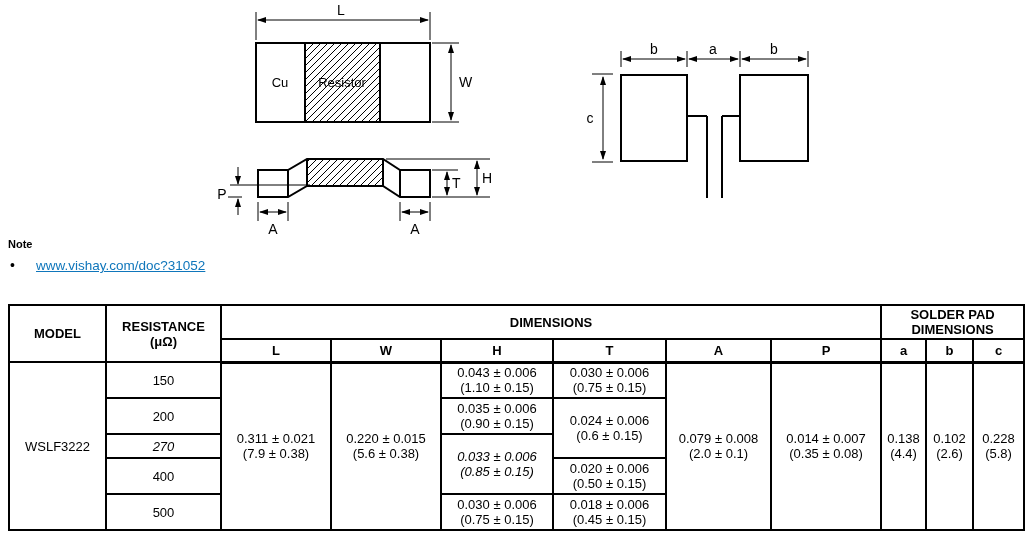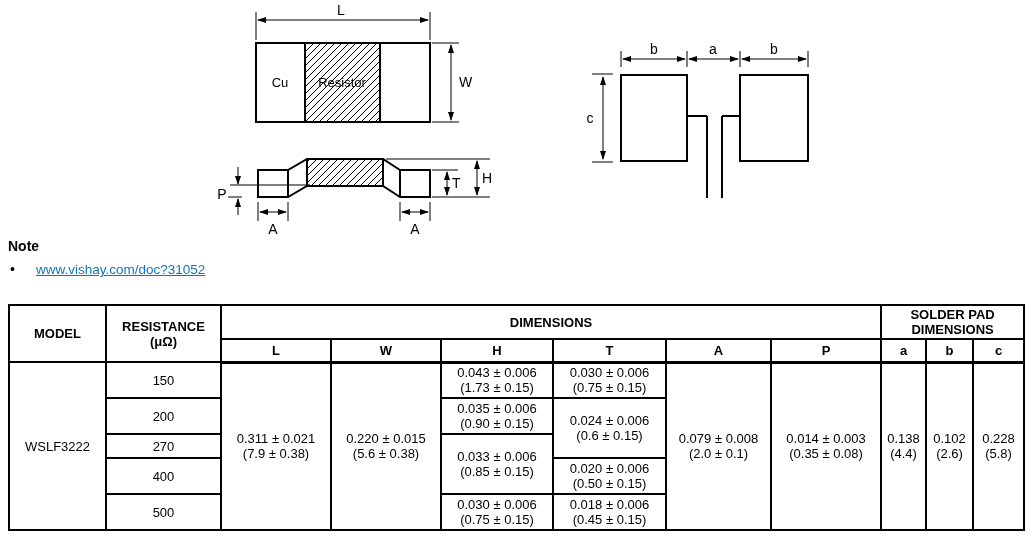--- a/index.html
+++ b/index.html
@@ -1,34 +1,34 @@
 <!DOCTYPE html>
 <html><head>
 <meta charset="utf-8">
 <style>
   html,body{margin:0;padding:0;background:#fff;}
   .page{position:relative;width:1031px;height:545px;background:#ffffff;
         font-family:"Liberation Sans",sans-serif;color:#000;overflow:hidden;}
   svg text{font-family:"Liberation Sans",sans-serif;fill:#000;}
   .diagrams{position:absolute;left:0;top:0;}
   .note-block{position:absolute;left:8px;top:238px;width:700px;}
-  .note-heading{font-size:14px;font-weight:bold;}
+  .note-heading{font-size:11px;font-weight:bold;}
   .note-line{margin-top:7px;font-size:13.5px;display:flex;align-items:baseline;}
   .note-bullet{width:26px;text-align:left;padding-left:2px;font-size:14px;}
   .note-link{text-decoration:underline;cursor:pointer;}
   table.dim-table{position:absolute;left:8px;top:304px;width:1015px;
       border-collapse:collapse;table-layout:fixed;}
   .dim-table th,.dim-table td{border:2px solid #000;text-align:center;vertical-align:middle;
       padding:0;font-size:13px;line-height:15px;background:#fff;}
   .dim-table thead th{font-weight:bold;}
   .dim-table thead tr.h1{height:34px;}
   .dim-table thead tr.h2{height:23px;}
   .dim-table thead tr.h2 th{border-bottom:3px solid #000;}
   .dim-table tbody tr.r1,.dim-table tbody tr.r2,.dim-table tbody tr.r4,.dim-table tbody tr.r5{height:36px;}
-  .dim-table tbody tr.r3{height:24px;}
+  .dim-table tbody tr.r3{height:24px;font-style:italic;}
   .two-line span{display:block;}
 </style>
 </head>
 <body>
 
 <div class="page">
 
   <svg class="diagrams" width="1031" height="240" viewBox="0 0 1031 240">
     <defs>
       <marker id="arr" markerWidth="10" markerHeight="8" refX="8" refY="3" orient="auto-start-reverse" markerUnits="userSpaceOnUse">
@@ -169,32 +169,32 @@
         <td rowspan="5" class="two-line">
           <span>0.311 ± 0.021</span>
           <span>(7.9 ± 0.38)</span>
         </td>
         <td rowspan="5" class="two-line">
           <span>0.220 ± 0.015</span>
           <span>(5.6 ± 0.38)</span>
         </td>
         <td class="two-line">
           <span>0.043 ± 0.006</span>
-          <span>(1.73 ± 0.15)</span>
+          <span>(1.10 ± 0.15)</span>
         </td>
         <td class="two-line">
           <span>0.030 ± 0.006</span>
           <span>(0.75 ± 0.15)</span>
         </td>
         <td rowspan="5" class="two-line">
           <span>0.079 ± 0.008</span>
           <span>(2.0 ± 0.1)</span>
         </td>
         <td rowspan="5" class="two-line">
-          <span>0.014 ± 0.003</span>
+          <span>0.014 ± 0.007</span>
           <span>(0.35 ± 0.08)</span>
         </td>
         <td rowspan="5" class="two-line">
           <span>0.138</span>
           <span>(4.4)</span>
         </td>
         <td rowspan="5" class="two-line">
           <span>0.102</span>
           <span>(2.6)</span>
         </td>

